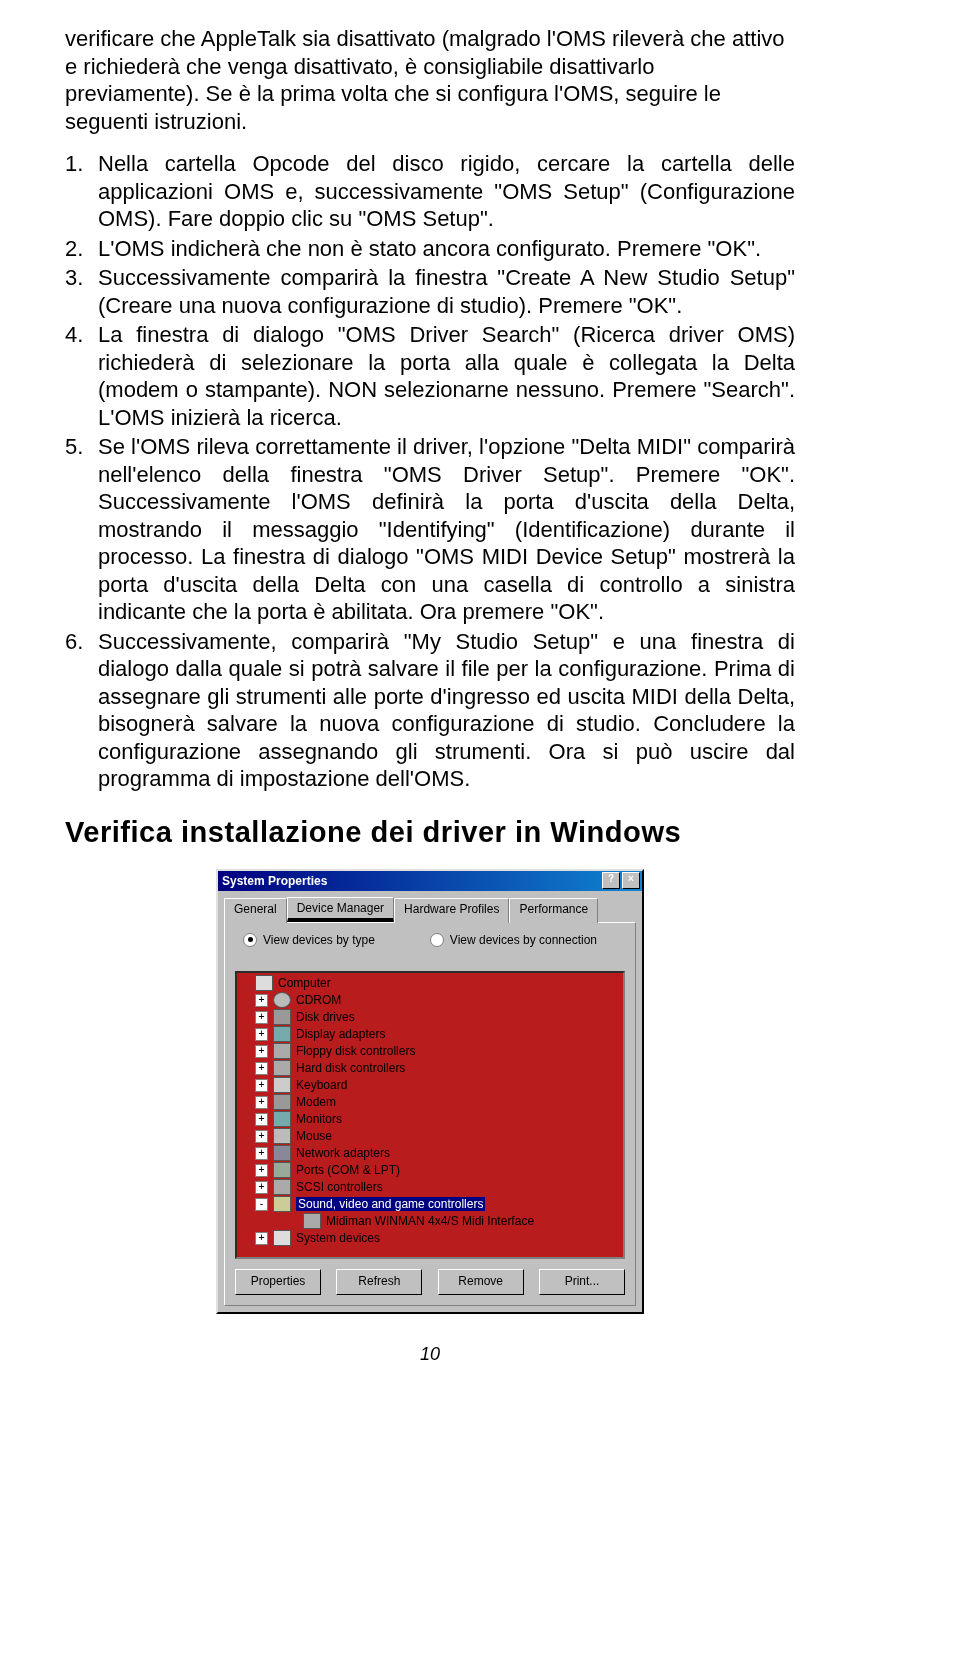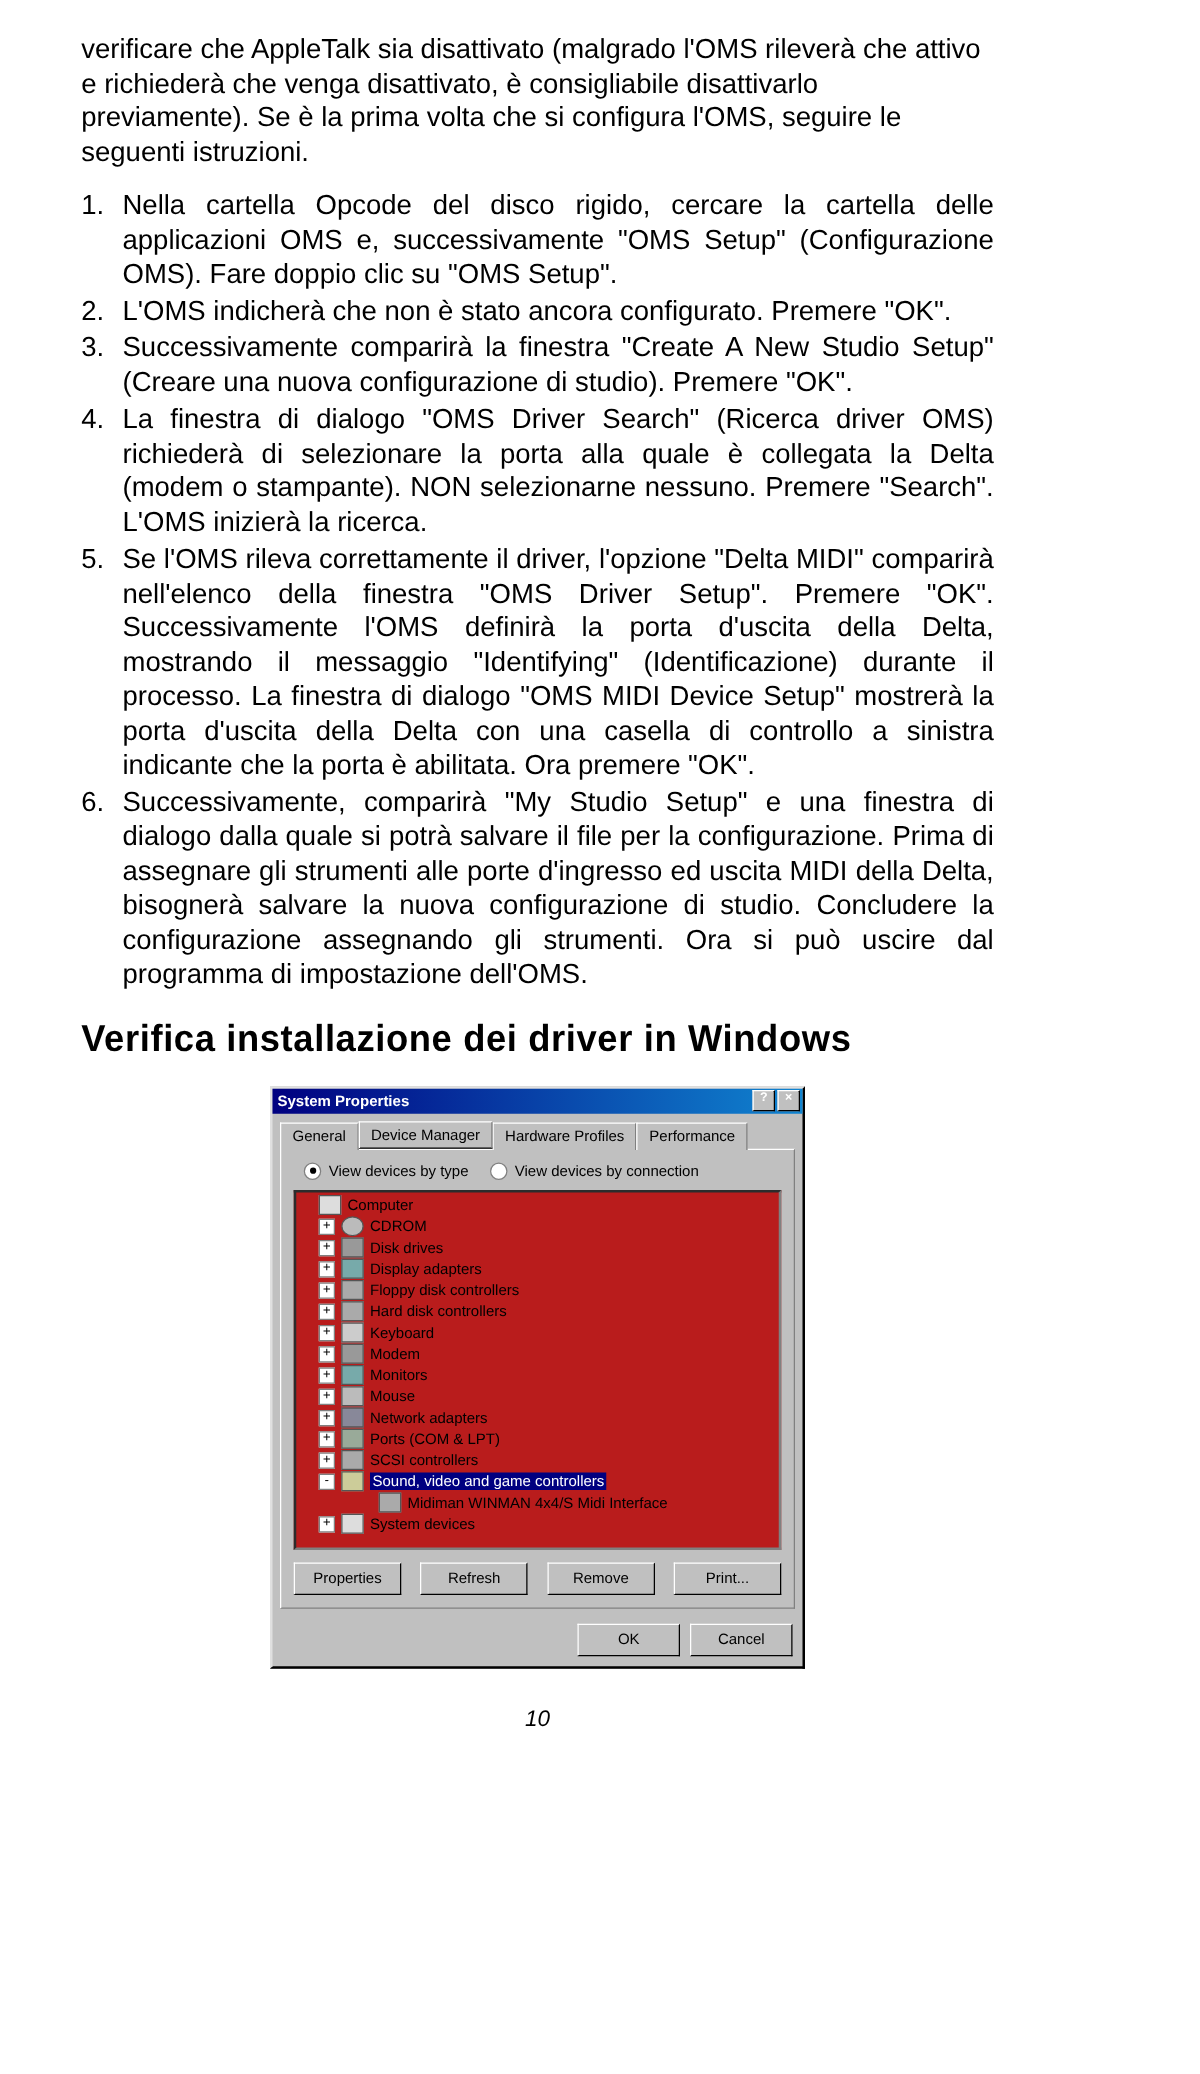--- a/index.html
+++ b/index.html
@@ -102,36 +102,36 @@
     border-bottom: none;
     border-top-color: #fff;
     border-left-color: #fff;
     padding: 3px 9px;
     font-size: 12px;
     position: relative;
     top: 1px;
   }
   .tab.active {
     background: #c0c0c0;
-    border-bottom: 1px solid #000000;
+    border-bottom: 4px solid #000000;
     z-index: 2;
     top: 0;
   }
   .tabcontent {
     margin: 0 6px 6px 6px;
     border: 1px solid #808080;
     border-top-color: #fff;
     border-left-color: #fff;
     padding: 10px;
     background: #c0c0c0;
   }
   .radios {
     display: flex;
-    gap: 17px;
-    margin-bottom: 8px;
+    gap: 55px;
+    margin-bottom: 24px;
     padding-left: 8px;
   }
   .radio {
     display: flex;
     align-items: center;
     gap: 6px;
     font-size: 12px;
   }
   .radio-circle {
     width: 12px;
@@ -386,21 +386,17 @@
               <span class="tlabel">System devices</span>
             </div>
           </div>
         <div class="btnrow" id="btnrow-container">
             <div class="btn">Properties</div>
             <div class="btn">Refresh</div>
             <div class="btn">Remove</div>
             <div class="btn">Print...</div>
           </div>
       </div>
-      <div class="bottom-btns">
-        <div class="bottom-btn">OK</div>
-        <div class="bottom-btn">Cancel</div>
-      </div>
     </div>
   </div>
 
   <div class="page-number">10</div>
 </div>
 
 </body></html>

